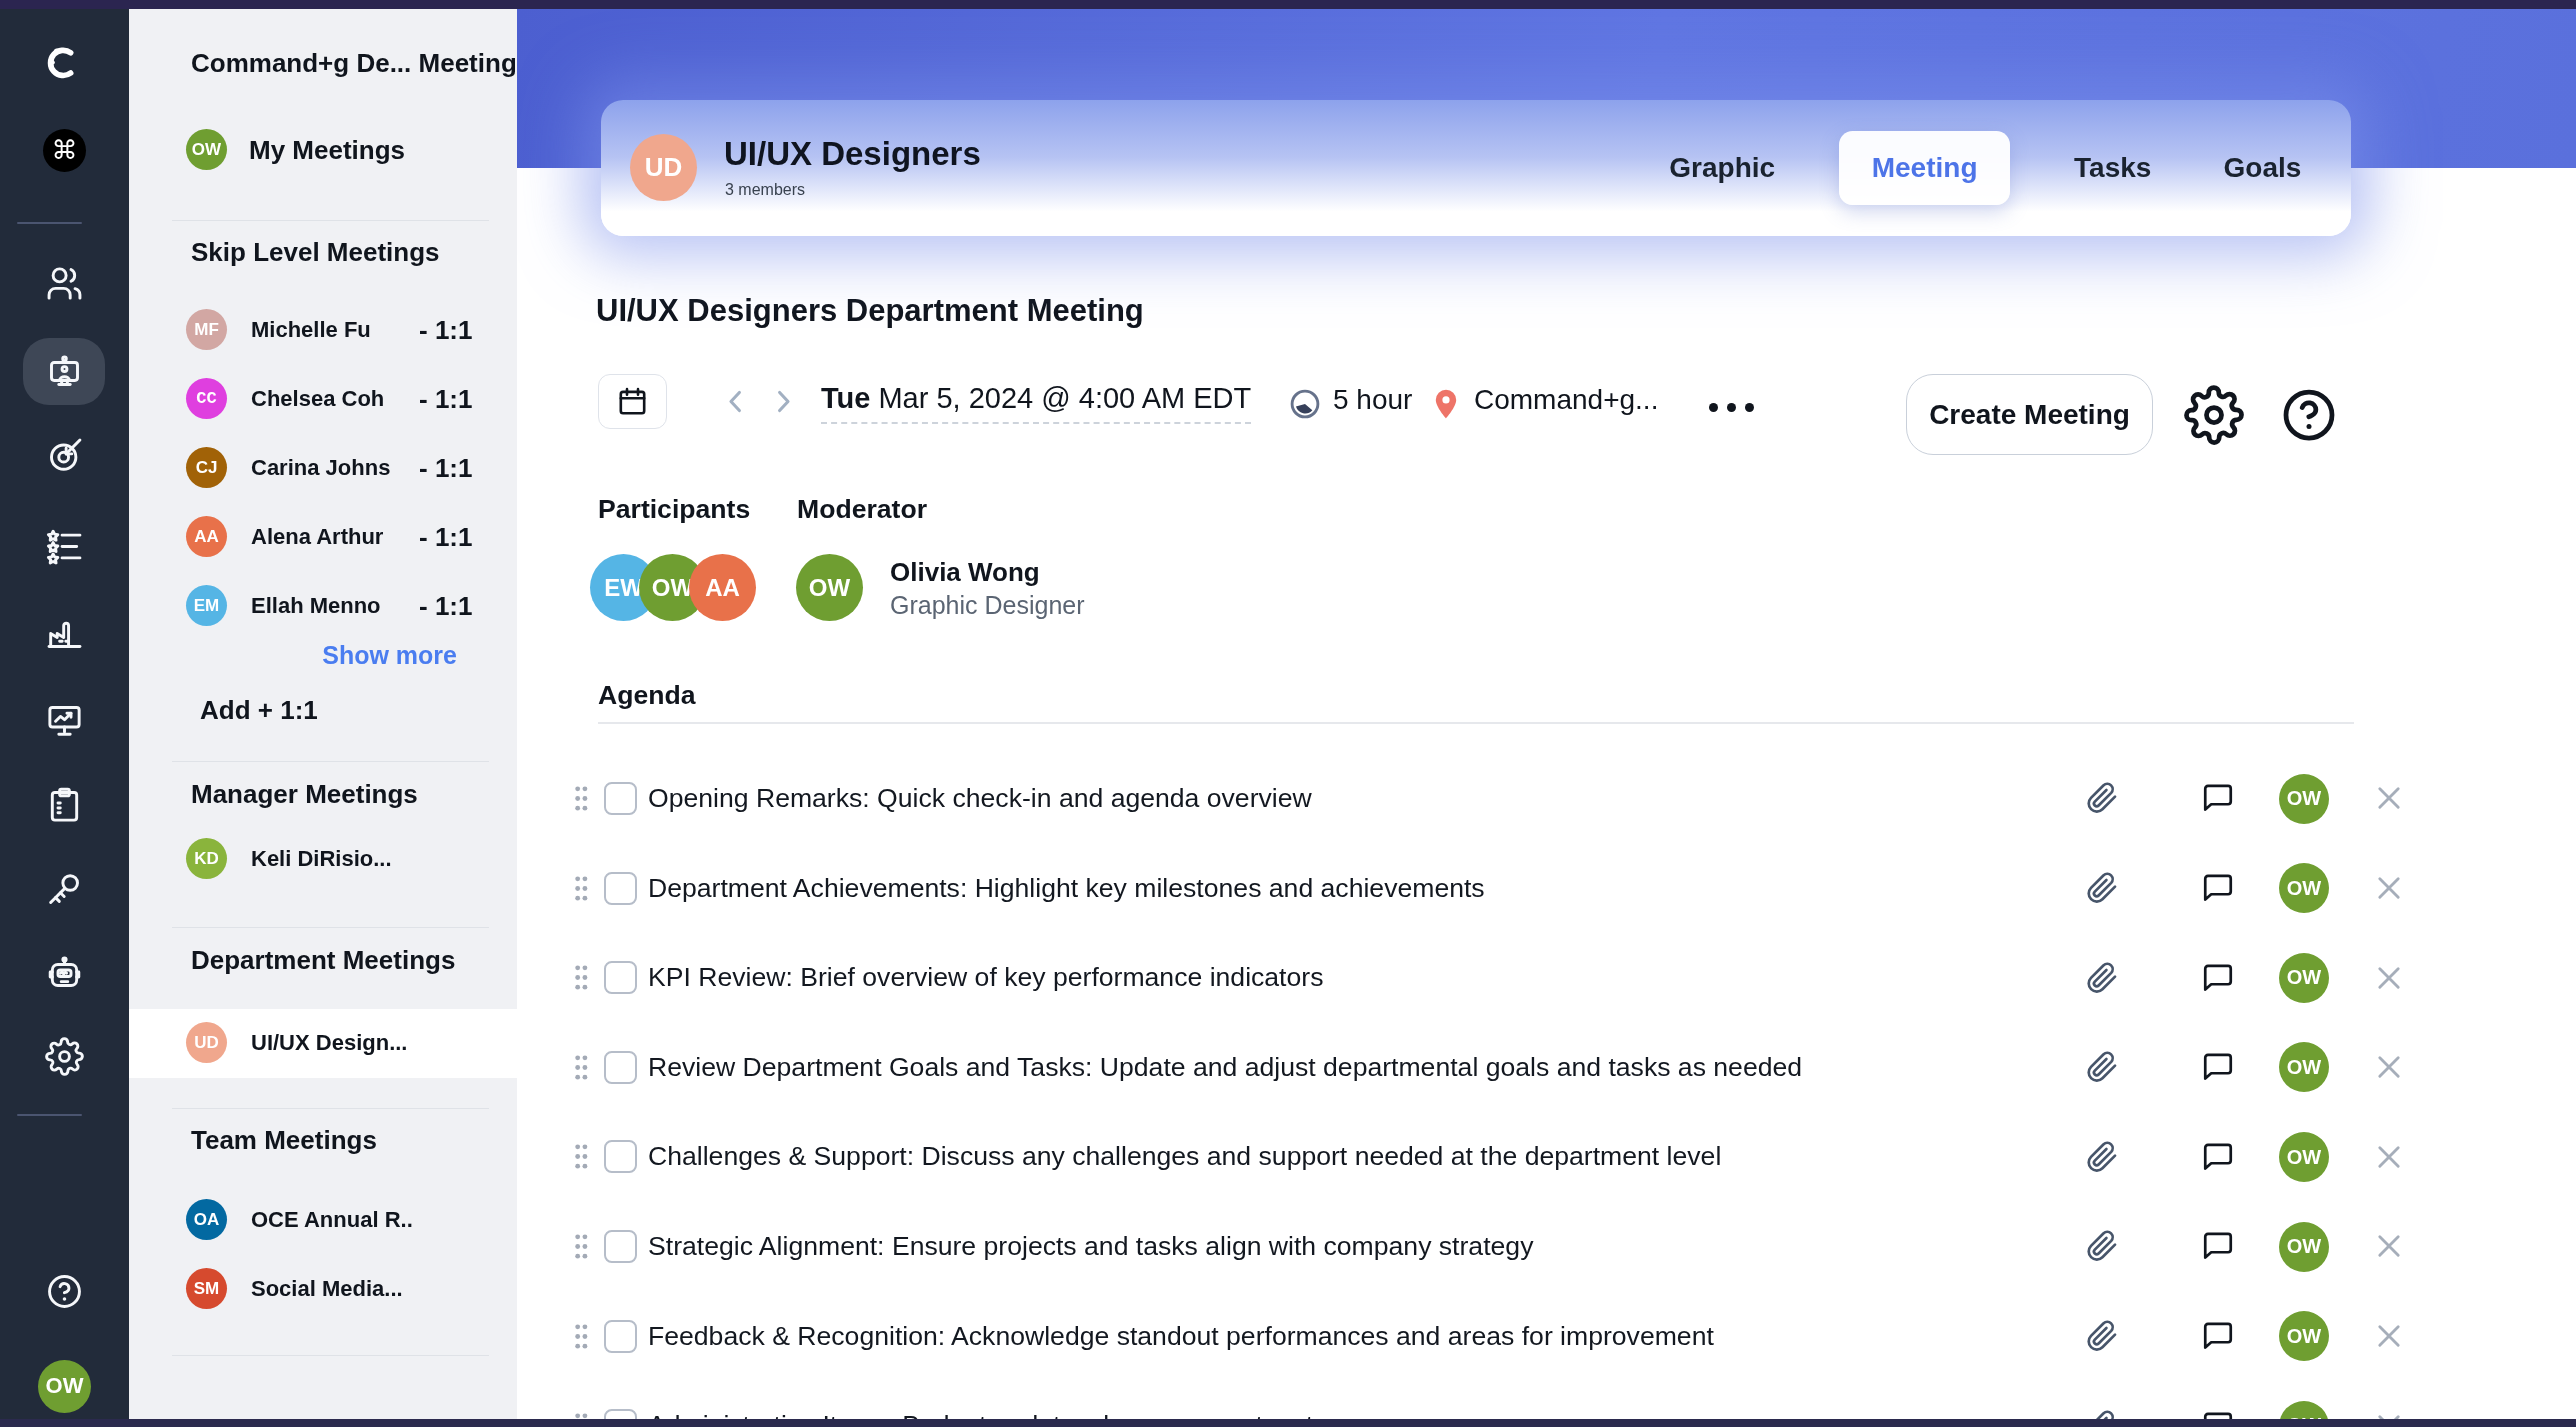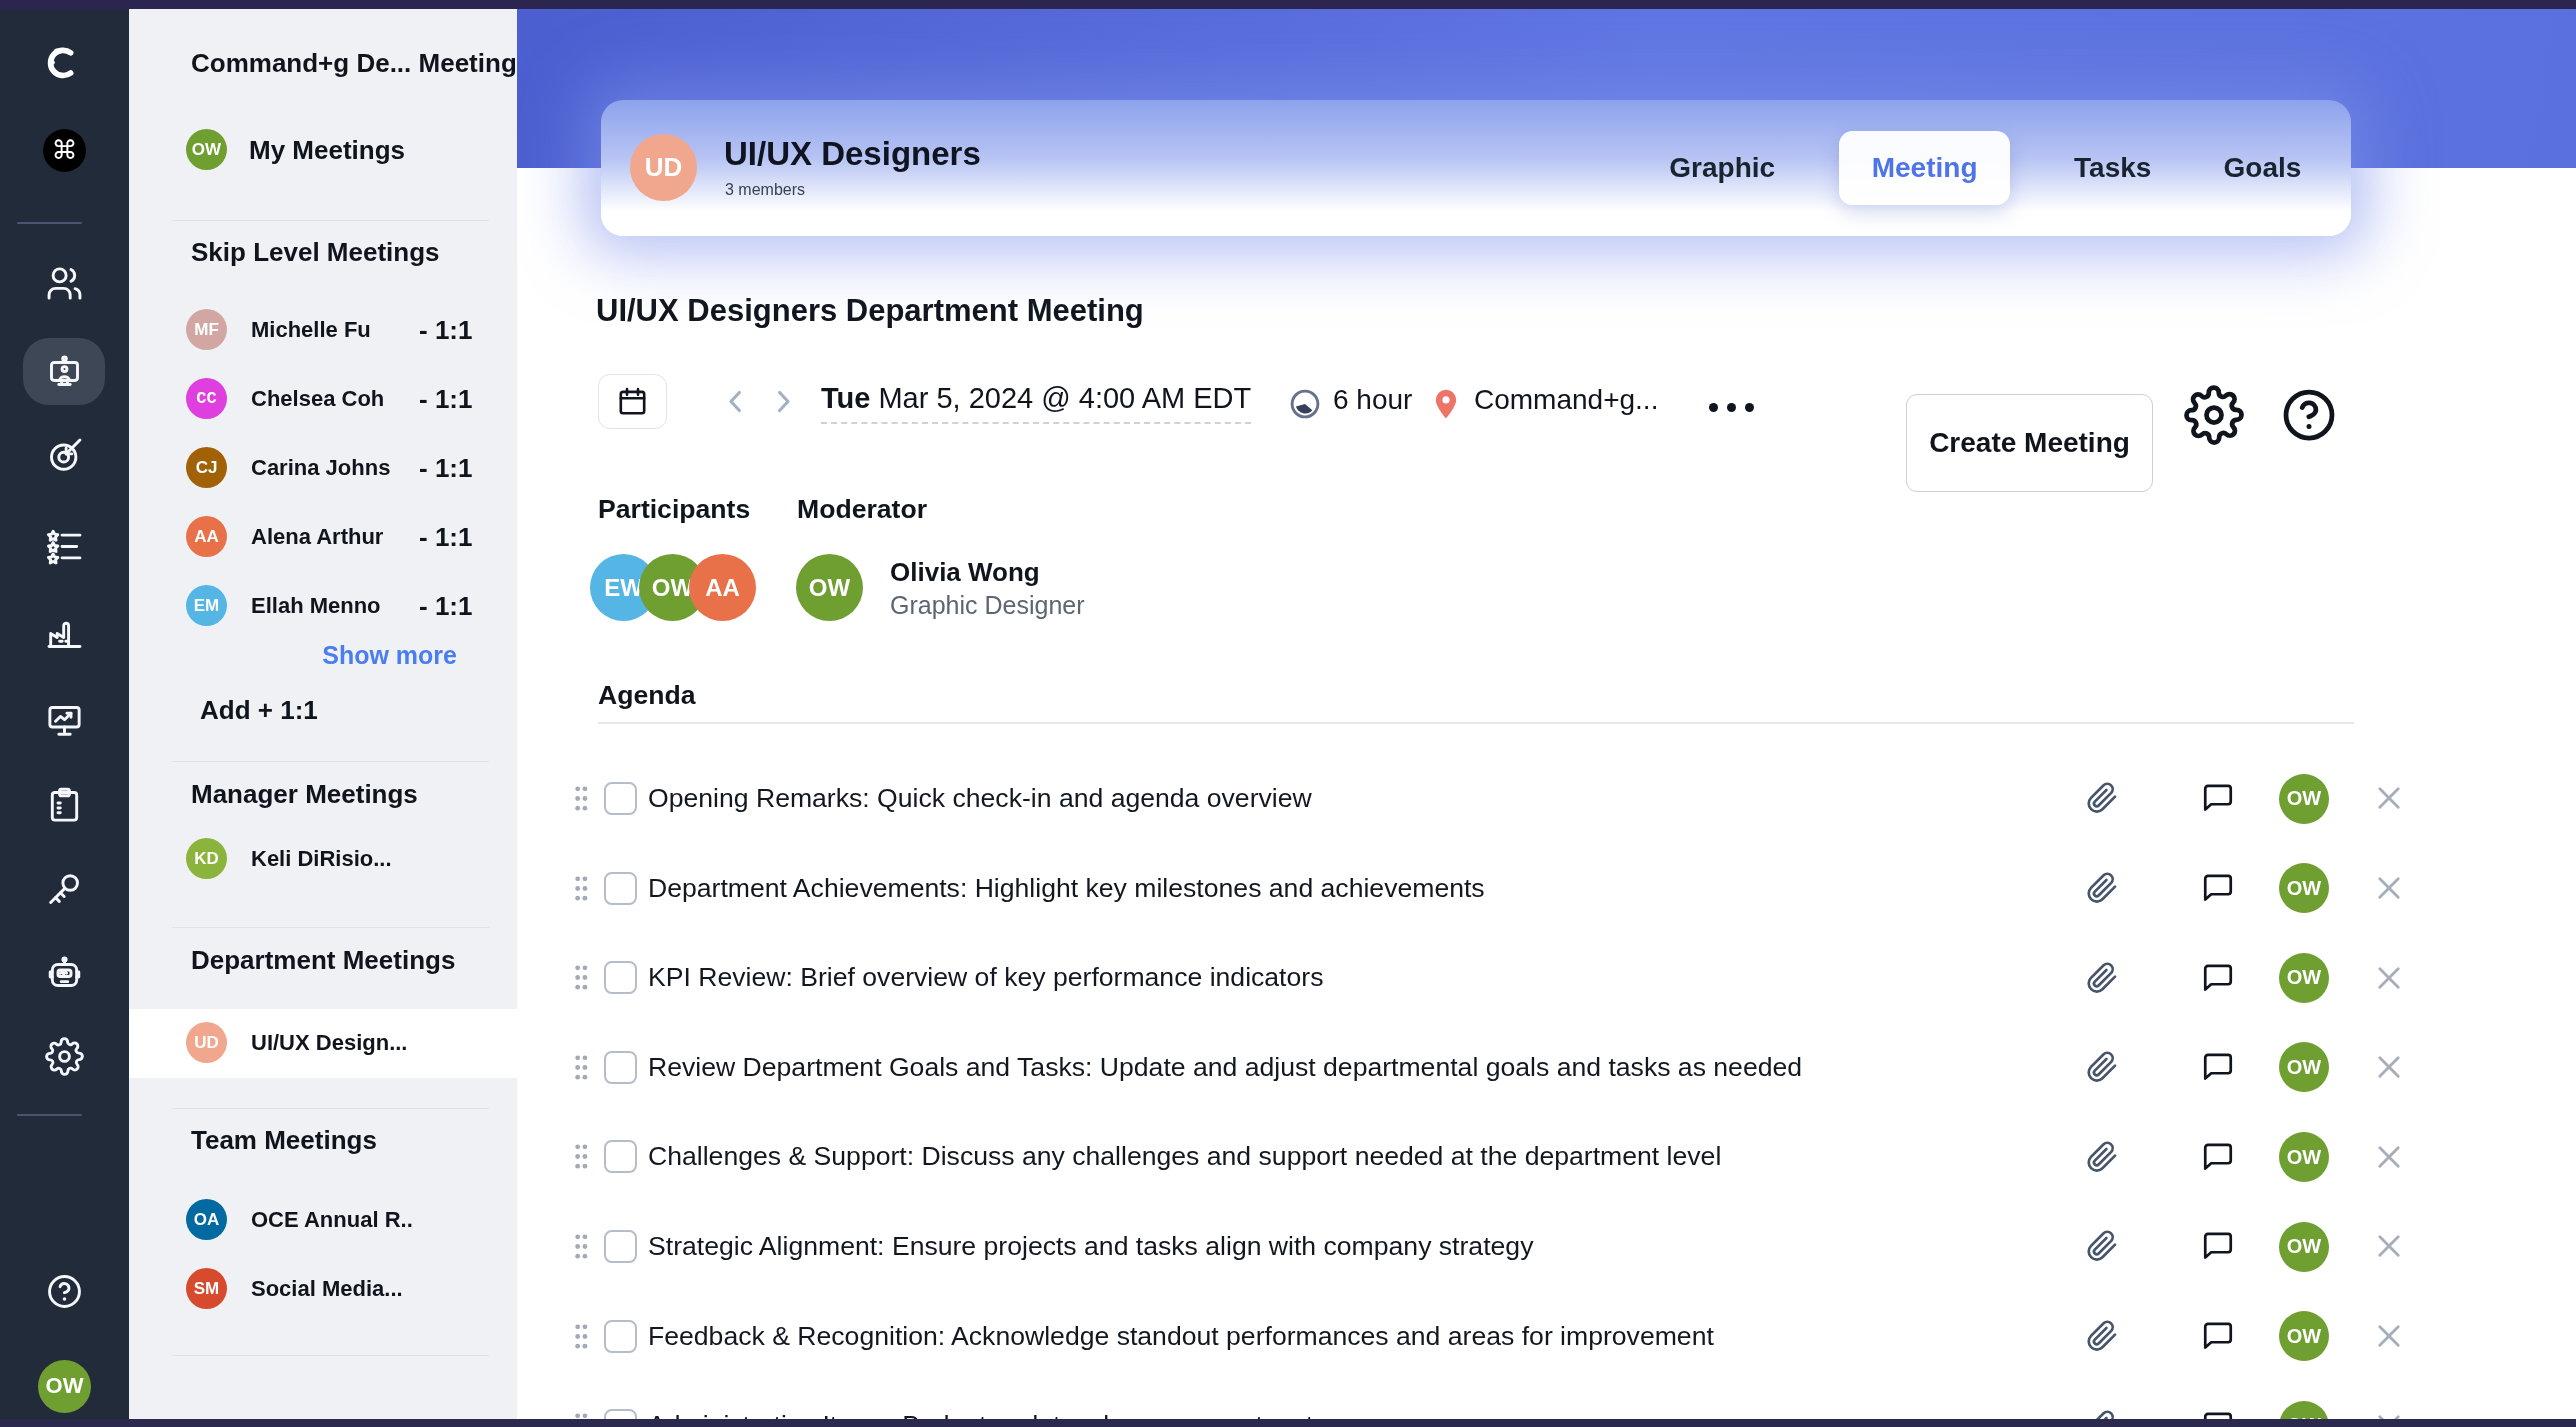--- a/index.html
+++ b/index.html
@@ -54,21 +54,21 @@
   .page-title { position:absolute; left:596px; top:293px; font-size:31px; font-weight:700; }
   .cal-btn { position:absolute; left:598px; top:374px; width:69px; height:55px; background:#fff; border:1.7px solid #dfe3ea; border-radius:12px; display:flex; align-items:center; justify-content:center; cursor:pointer; }
   .chev { position:absolute; top:386px; width:31px; height:31px; cursor:pointer; }
   .chev svg { width:31px; height:31px; fill:none; stroke:#a2b0c2; stroke-width:2.4; stroke-linecap:round; stroke-linejoin:round; }
   .date-text { position:absolute; left:821px; top:382px; font-size:29px; padding-bottom:6.9px; border-bottom:2.6px dashed #cdd3db; cursor:text; }
   .date-text b { font-weight:700; }
   .meta-icon { position:absolute; top:386px; width:36px; height:36px; }
   .meta-text { position:absolute; top:384px; font-size:28px; }
   .more-dots { position:absolute; left:1709px; top:403px; display:flex; gap:8.6px; cursor:pointer; }
   .more-dots i { width:9.4px; height:9.4px; border-radius:50%; background:#10151d; }
-  .create-btn { position:absolute; left:1906px; top:374px; width:247px; height:98px; background:#fff; border:1.7px solid #c9d0da; border-radius:11px; font-size:28px; font-weight:700; display:flex; align-items:center; justify-content:center; cursor:pointer; font-family:inherit; color:#10151d;margin-top:20px; }
+  .create-btn { position:absolute; left:1906px; top:374px; width:247px; height:81px; background:#fff; border:1.7px solid #c9d0da; border-radius:27px; font-size:28px; font-weight:700; display:flex; align-items:center; justify-content:center; cursor:pointer; font-family:inherit; color:#10151d; }
   .hdr-icon { position:absolute; top:385px; width:60px; height:60px; cursor:pointer; }
   .hdr-icon svg { width:60px; height:60px; fill:none; stroke:#10151d; stroke-width:1.9; stroke-linecap:round; stroke-linejoin:round; }
 
   
   .sec-heading { position:absolute; font-size:26.6px; font-weight:700; }
   .p-avatar { position:absolute; top:554px; width:67px; height:67px; border-radius:50%; color:#fff; font-weight:700; font-size:24px; display:flex; align-items:center; justify-content:center; }
   .mod-name { position:absolute; left:890px; top:557px; font-size:26px; font-weight:700; }
   .mod-role { position:absolute; left:890px; top:591px; font-size:25px; color:#5b6573; }
 
   
@@ -320,21 +320,21 @@
       </svg>
   </div>
   <div class="date-text"><b>Tue</b><span> Mar 5, 2024 @ 4:00 AM EDT</span></div>
 
   <div class="meta-icon" style="left:1287px">
     <svg width="36" height="36" viewBox="0 0 24 24">
         <circle cx="12" cy="12" r="8.6" fill="none" stroke="#66728b" stroke-width="1.9"></circle>
         <path d="M12 12V5.6A6.4 6.4 0 0 1 17.2 15.5Z" fill="#36405a" transform="rotate(130 12 12)"></path>
       </svg>
   </div>
-  <div class="meta-text" style="left:1333px">6 hour</div>
+  <div class="meta-text" style="left:1333px">5 hour</div>
 
   <div class="meta-icon" style="left:1428px">
     <svg width="36" height="36" viewBox="0 0 24 24">
         <path d="M12 2.5a6.8 6.8 0 0 0-6.8 6.8C5.2 14 12 21.5 12 21.5s6.8-7.5 6.8-12.2A6.8 6.8 0 0 0 12 2.5z" fill="#ee7468"></path>
         <circle cx="12" cy="9.3" r="2.4" fill="#fff"></circle>
       </svg>
   </div>
   <div class="meta-text" style="left:1474px">Command+g...</div>
 
   <div class="more-dots">

